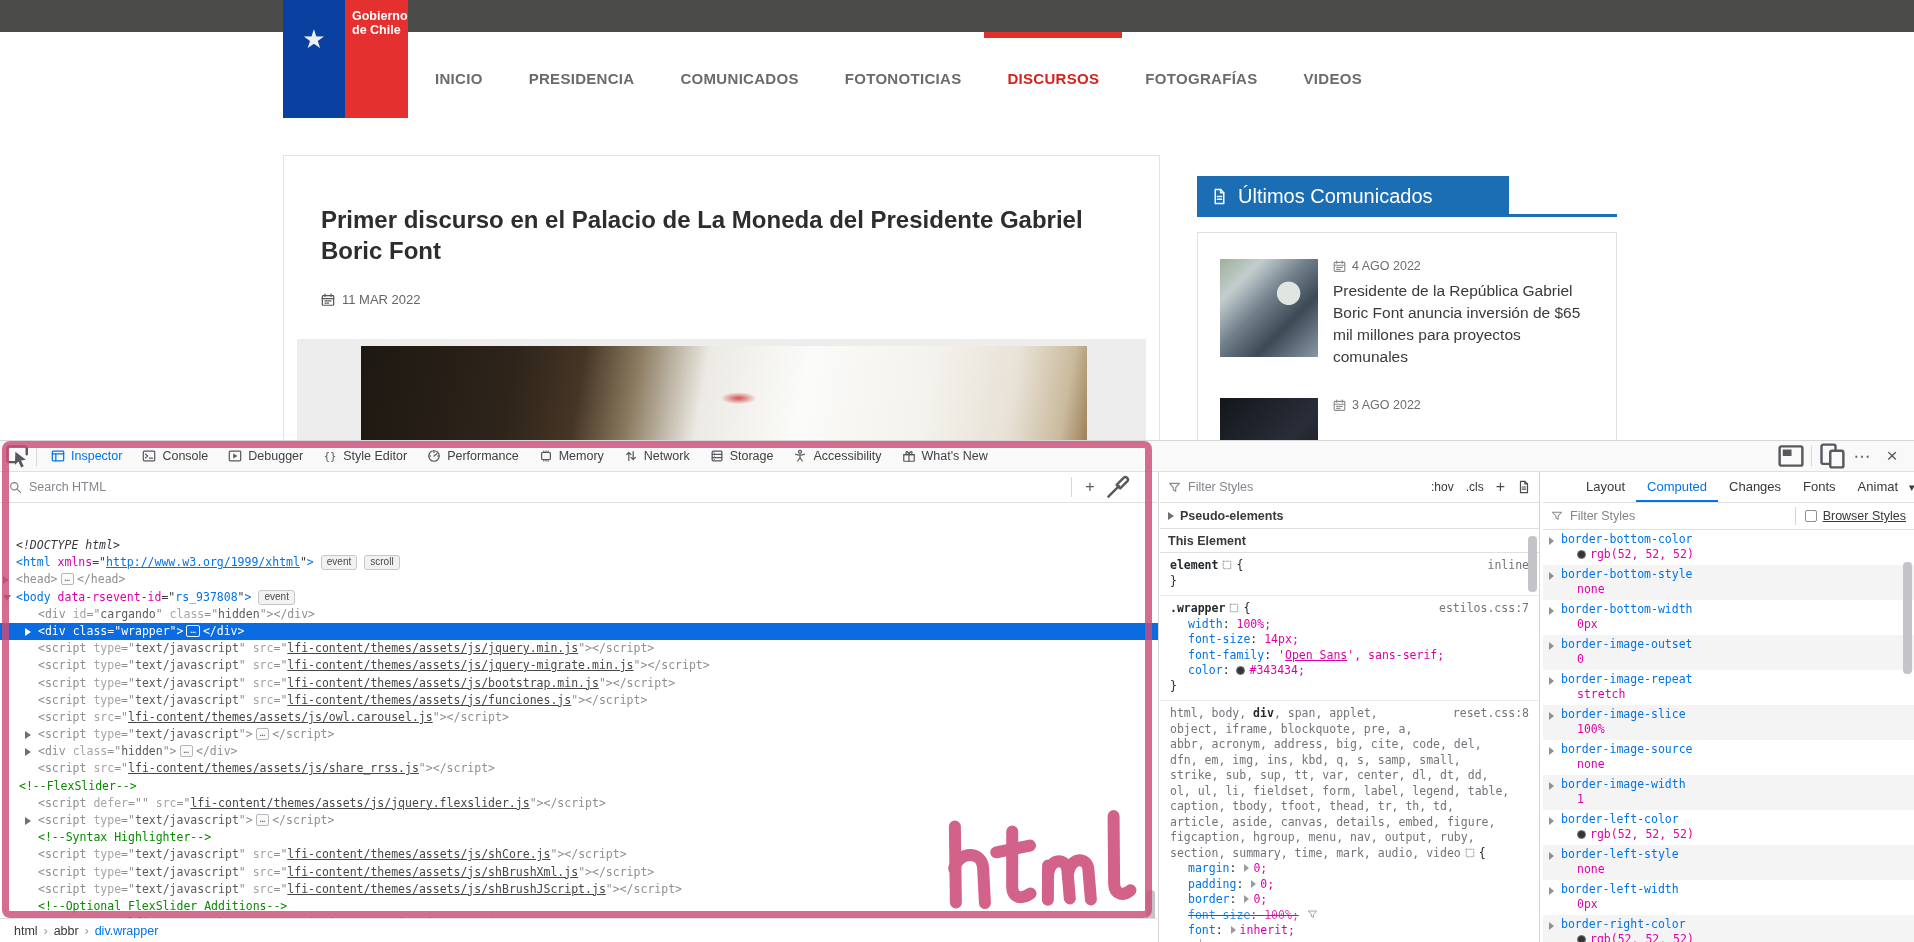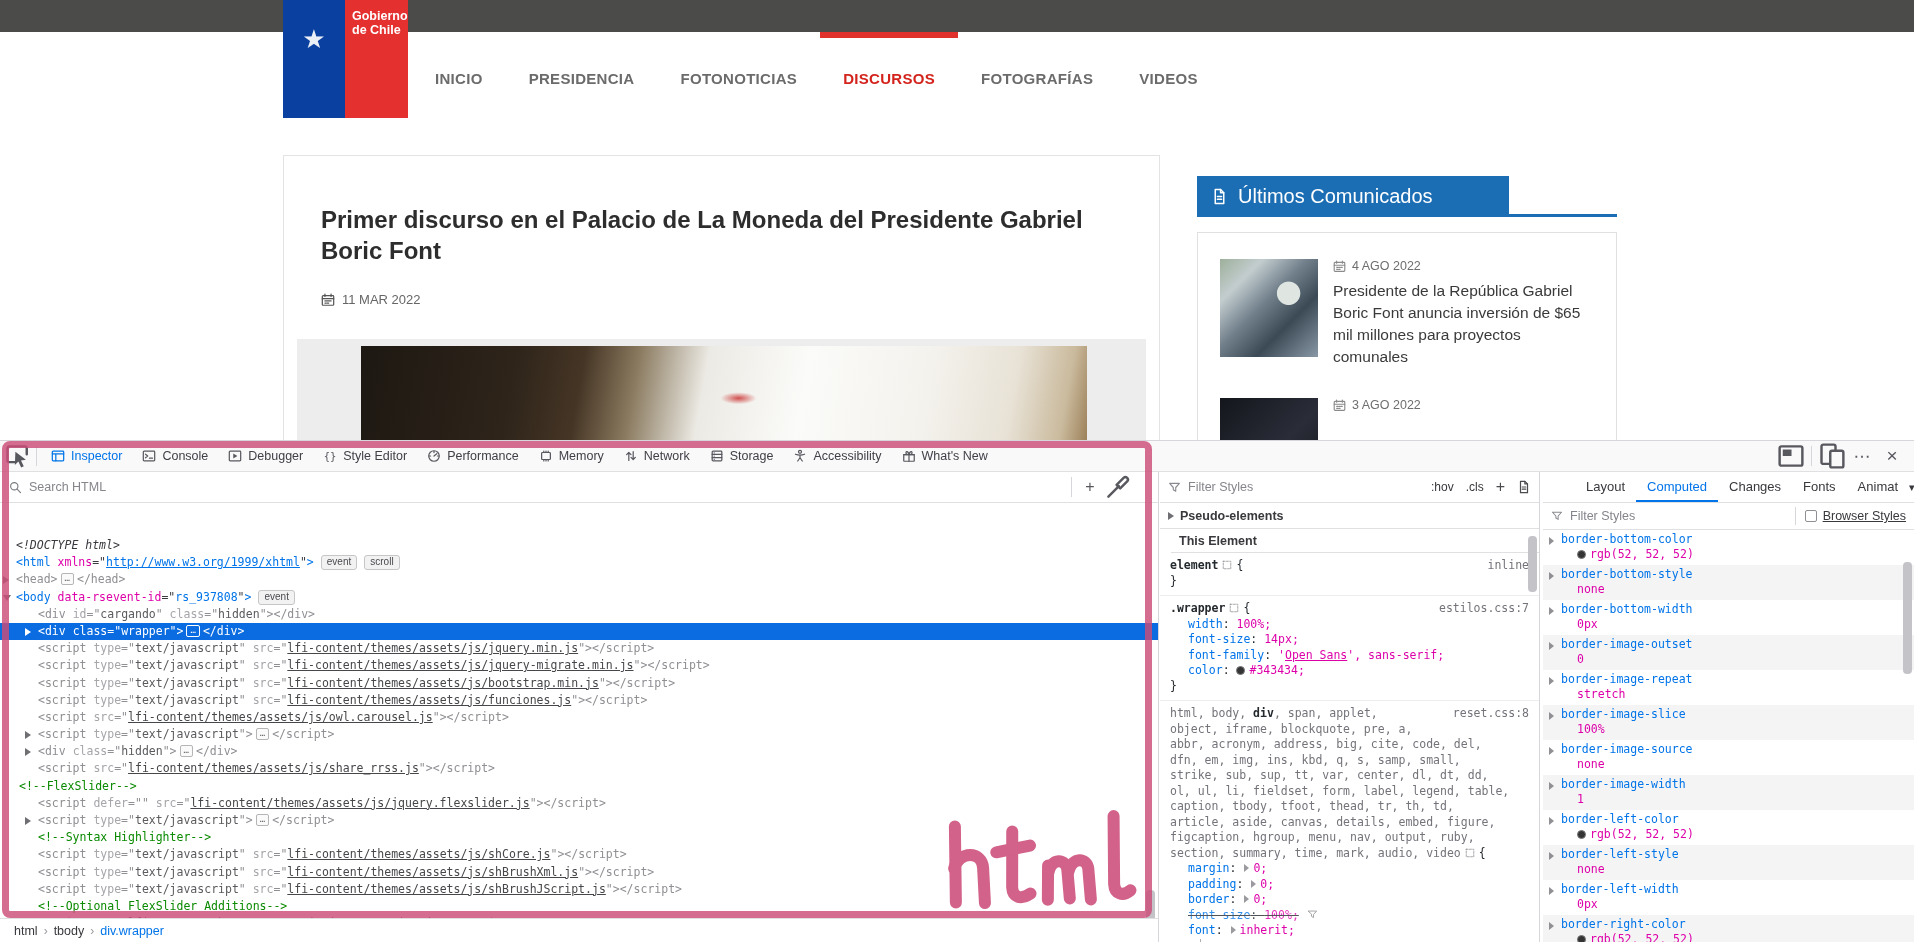--- a/index.html
+++ b/index.html
@@ -156,20 +156,21 @@
     </div>
     <div class="logo-red">
       <div>Gobierno</div>
       <div>de Chile</div>
     </div>
   </div>
 
   <nav class="mainnav">
       <span class="nav-item">INICIO</span>
       <span class="nav-item">PRESIDENCIA</span>
+      <span class="nav-item">COMUNICADOS</span>
       <span class="nav-item">FOTONOTICIAS</span>
       <span class="nav-item active">DISCURSOS</span>
       <span class="nav-item">FOTOGRAFÍAS</span>
       <span class="nav-item">VIDEOS</span>
     </nav>
 
   <div class="article-card">
     <h1 class="article-title">Primer discurso en el Palacio de La Moneda del Presidente Gabriel Boric Font</h1>
     <div class="article-date">
       <span class="ic">
@@ -381,21 +382,21 @@
           <div class="mline" style="padding-left: 38px;"><span class="m-ft">&lt;script</span><span class="m-fp"> </span><span class="m-fa">type</span><span class="m-fp">="</span><span class="m-fv">text/javascript</span><span class="m-fp">" </span><span class="m-fa">src</span><span class="m-fp">="</span><span class="m-fk">lfi-content/themes/assets/js/shCore.js</span><span class="m-fp">"</span><span class="m-ft">&gt;&lt;/script&gt;</span></div>
           <div class="mline" style="padding-left: 38px;"><span class="m-ft">&lt;script</span><span class="m-fp"> </span><span class="m-fa">type</span><span class="m-fp">="</span><span class="m-fv">text/javascript</span><span class="m-fp">" </span><span class="m-fa">src</span><span class="m-fp">="</span><span class="m-fk">lfi-content/themes/assets/js/shBrushXml.js</span><span class="m-fp">"</span><span class="m-ft">&gt;&lt;/script&gt;</span></div>
           <div class="mline" style="padding-left: 38px;"><span class="m-ft">&lt;script</span><span class="m-fp"> </span><span class="m-fa">type</span><span class="m-fp">="</span><span class="m-fv">text/javascript</span><span class="m-fp">" </span><span class="m-fa">src</span><span class="m-fp">="</span><span class="m-fk">lfi-content/themes/assets/js/shBrushJScript.js</span><span class="m-fp">"</span><span class="m-ft">&gt;&lt;/script&gt;</span></div>
           <div class="mline" style="padding-left: 38px;"><span class="m-c">&lt;!--Optional FlexSlider Additions--&gt;</span></div>
           <div class="mline" style="padding-left: 38px;"><span class="m-ft">&lt;script</span><span class="m-fp"> </span><span class="m-fa">src</span><span class="m-fp">="</span><span class="m-fk">lfi-content/themes/assets/js/jquery.easing.js</span><span class="m-fp">"</span><span class="m-ft">&gt;&lt;/script&gt;</span></div>
         </div>
       <div class="scroll-thumb" style="right:3px; top:418px; height:48px;"></div>
       <div class="crumb-bar">
           <span class="crumb">html</span>
           <span class="crumb-sep">›</span>
-          <span class="crumb">tbody</span>
+          <span class="crumb">abbr</span>
           <span class="crumb-sep">›</span>
           <span class="crumb active">div.wrapper</span>
         </div>
     </div>
 
     <div class="pane-rules">
       <div class="filter-row">
         <span class="ic">
             <svg viewBox="0 0 16 16" fill="none" stroke="currentColor" stroke-width="1.4" stroke-linecap="round" stroke-linejoin="round">
               <path d="M2 3h12l-4.5 5v4.5l-3-1.8V8z"></path>
@@ -411,21 +412,21 @@
                 <path d="M4 1.5h5l3 3v10H4z"></path>
                 <path d="M9 1.5v3h3M6 8h4M6 10.5h4"></path>
               </svg>
             </span>
         </span>
       </div>
       <div class="acc-row">
         <span class="acc-arrow"></span>
         <span>Pseudo-elements</span>
       </div>
-      <div class="acc-row" style="height:24px;margin-left:11px;">
+      <div class="acc-row" style="height:24px;">
         <span>This Element</span>
       </div>
       <div class="rules-scroll">
           <div class="rule-block">
             <span class="rule-src">inline</span>
             <div><span class="sel-bold">element</span><span class="sel-icon"><svg viewBox="0 0 16 16" fill="none" stroke="currentColor" stroke-width="1.4" stroke-linecap="round" stroke-linejoin="round">
                   <rect x="2" y="2" width="12" height="12" stroke-dasharray="3 2.2"></rect>
                 </svg></span>{</div>
             <div>}</div>
           </div>

